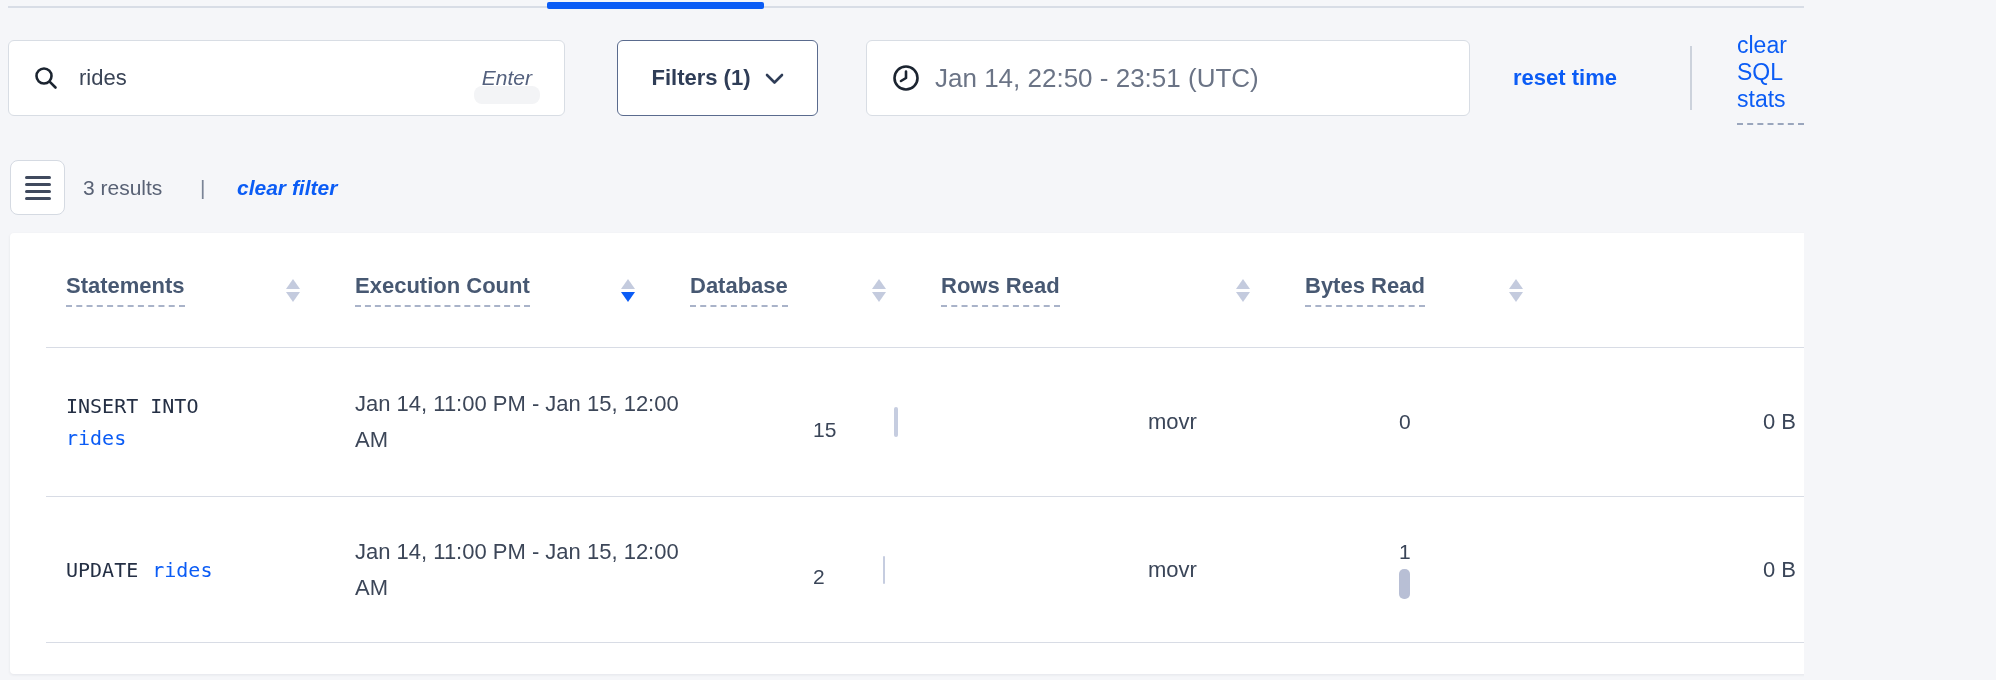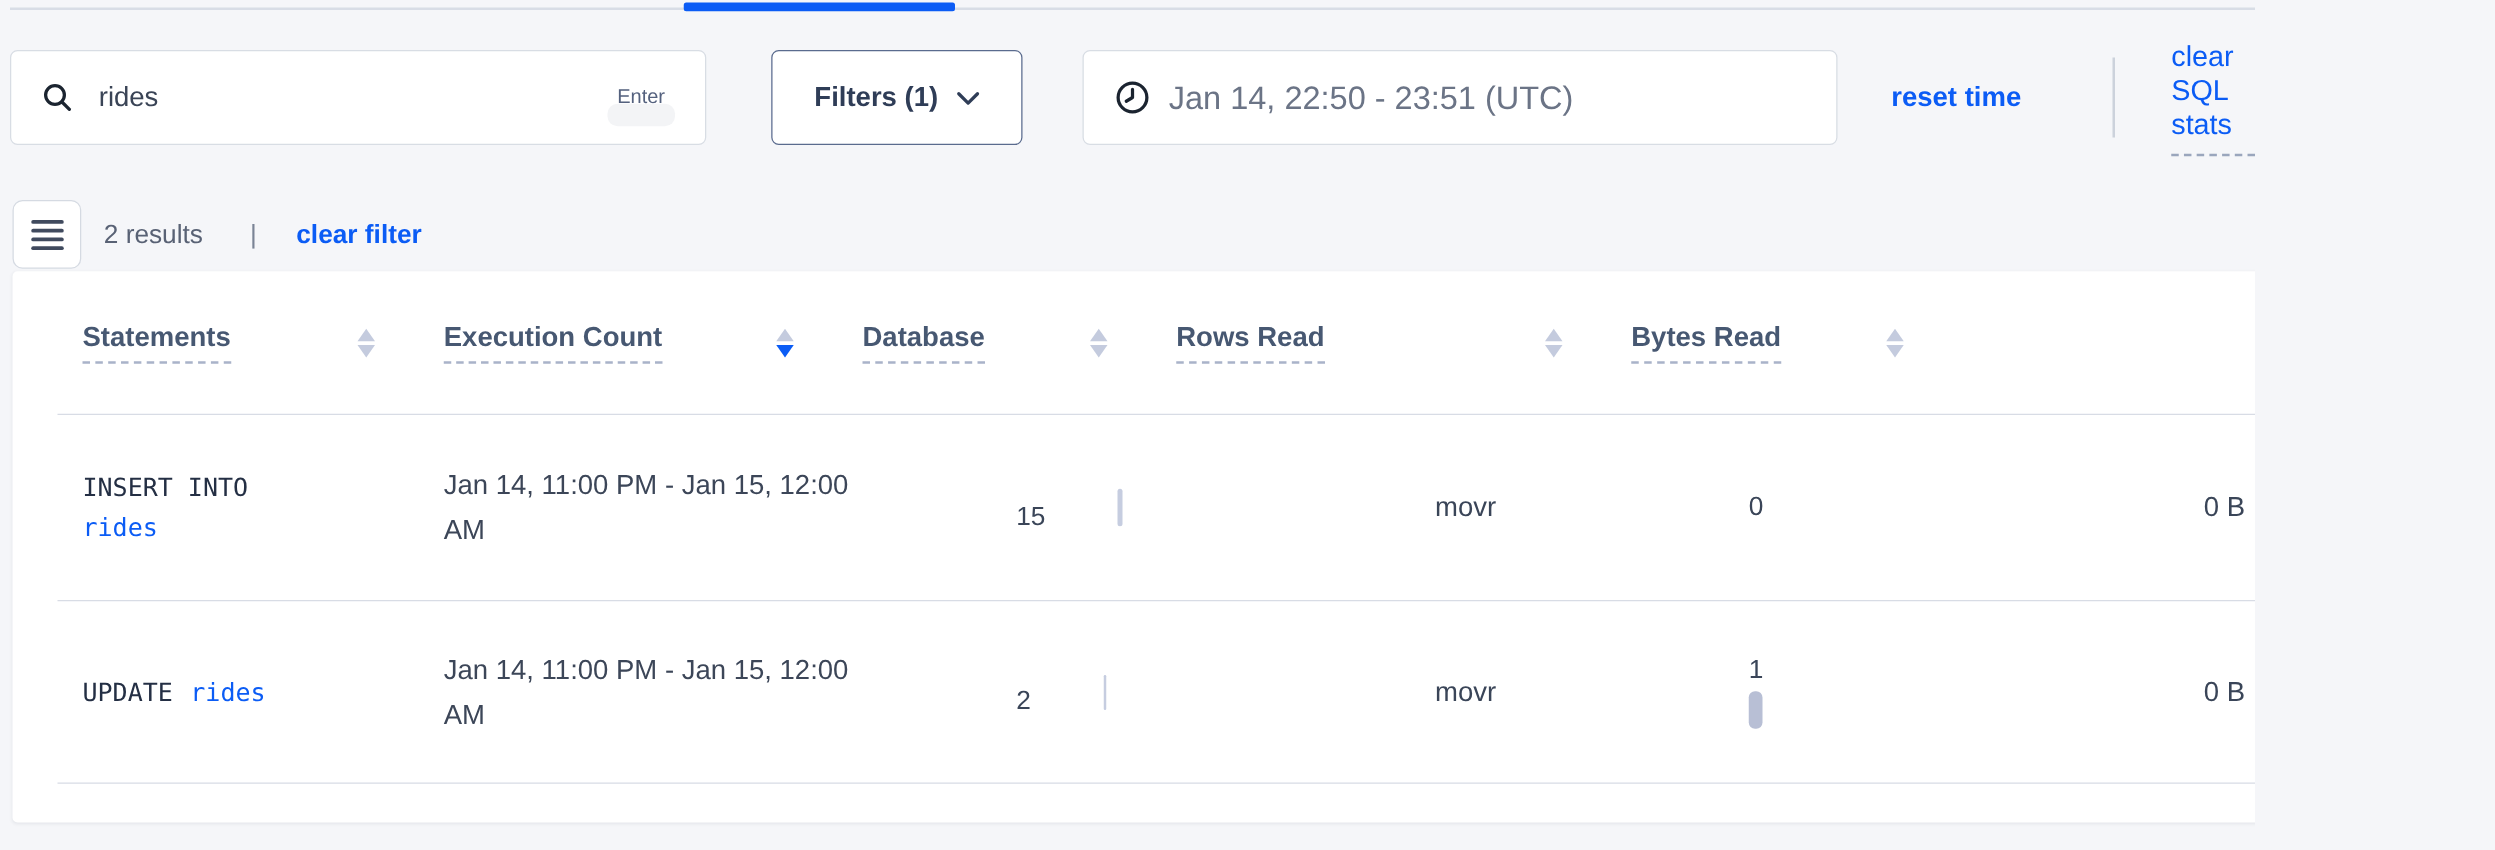--- a/index.html
+++ b/index.html
@@ -10,21 +10,21 @@
   
   .topline { position:absolute; left:8px; right:0; top:6px; height:2px; background:#d8dde6; }
   .tab-indicator { position:absolute; left:547px; top:2px; width:217px; height:7px; background:#0b5cf5; border-radius:2px; }
 
   
   .search-box { position:absolute; left:8px; top:40px; width:557px; height:76px; background:#fff;
     border:1px solid #d8dde4; border-radius:6px; display:flex; align-items:center; padding:0 24px; }
   .search-box svg { flex:0 0 auto; }
   .search-input { border:none; outline:none; flex:1 1 auto; margin-left:20px; font-family:inherit;
     font-size:22px; color:#3a4456; background:transparent; min-width:0; }
-  .enter-hint { position:relative; font-size:16px; color:#54617e; padding:0 8px; }
+  .enter-hint { position:relative; font-size:21px; color:#54617e; padding:0 8px;font-style:italic; }
   .enter-hint::after { content:""; position:absolute; left:0; right:0; bottom:-14px; height:18px;
     background:#f3f4f6; border-radius:8px; }
   .enter-hint span { position:relative; }
 
   .filters-btn { position:absolute; left:617px; top:40px; width:201px; height:76px; background:#fff;
     border:1.5px solid #5a6b8e; border-radius:6px; display:flex; align-items:center; justify-content:center;
     gap:14px; font-family:inherit; font-size:22px; font-weight:bold; color:#2f3d57; cursor:pointer; }
 
   .time-picker { position:absolute; left:866px; top:40px; width:604px; height:76px; background:#fff;
     border:1px solid #d8dde4; border-radius:6px; display:flex; align-items:center; padding:0 24px; gap:14px; }
@@ -40,24 +40,24 @@
   
   .col-select-btn { position:absolute; left:10px; top:160px; width:55px; height:55px; background:#fff;
     border:1px solid #d5dae2; border-radius:8px; display:flex; flex-direction:column; align-items:center;
     justify-content:center; gap:4px; cursor:pointer; }
   .col-select-btn i { display:block; width:26px; height:3px; background:#404a5e; border-radius:2px; }
   .results-text { position:absolute; left:83px; top:160px; height:55px; display:flex; align-items:center;
     font-size:21px; color:#596275; }
   .results-sep { position:absolute; left:200px; top:160px; height:55px; display:flex; align-items:center;
     font-size:21px; color:#7a8496; }
   .clear-filter-link { position:absolute; left:237px; top:160px; height:55px; display:flex; align-items:center;
-    font-size:21px; font-weight:bold; color:#0b5cf5; text-decoration:none; cursor:pointer; }
-
-  
-  .card { position:absolute; left:10px; top:217px; width:1977px; height:441px; background:#fff;
+    font-size:21px; font-weight:bold; color:#0b5cf5; text-decoration:none; cursor:pointer;font-style:italic; }
+
+  
+  .card { position:absolute; left:10px; top:233px; width:1977px; height:441px; background:#fff;
     border-radius:4px; box-shadow:0 1px 3px rgba(30,40,60,.08); overflow:hidden; }
   .thead { display:flex; align-items:center; height:114px; padding-left:56px; }
   .th { display:flex; align-items:center; justify-content:space-between; padding-right:55px; }
   .th:last-child { padding-right:6px; }
   .th .lbl { font-size:22px; font-weight:bold; color:#475872; border-bottom:2px dashed #a9b3c9; padding-bottom:6px; }
   .c1{width:289px;} .c2{width:458px;} .c3{width:335px;} .c4{width:251px;} .c5{width:364px;} .c6{width:224px;}
   .sort { display:flex; flex-direction:column; gap:3px; cursor:pointer; }
   .tri-up { width:0; height:0; border-left:7px solid transparent; border-right:7px solid transparent;
     border-bottom:10px solid #c4cbde; }
   .tri-down { width:0; height:0; border-left:7px solid transparent; border-right:7px solid transparent;
@@ -118,21 +118,21 @@
   <div class="vdiv"></div>
   <a class="clearsql-link">
     <span class="txt">clear SQL stats</span>
   </a>
 
   <button class="col-select-btn">
     <span style="display:contents">
       <i></i><i></i><i></i><i></i>
     </span>
   </button>
-  <span class="results-text">2 results</span>
+  <span class="results-text">3 results</span>
   <span class="results-sep">|</span>
   <a class="clear-filter-link">clear filter</a>
 
   <div class="card">
     <div class="thead">
       <div class="th c1">
         <span class="lbl">Statements</span>
         <span class="sort">
             <i class="tri-up"></i>
             <i class="tri-down"></i>

